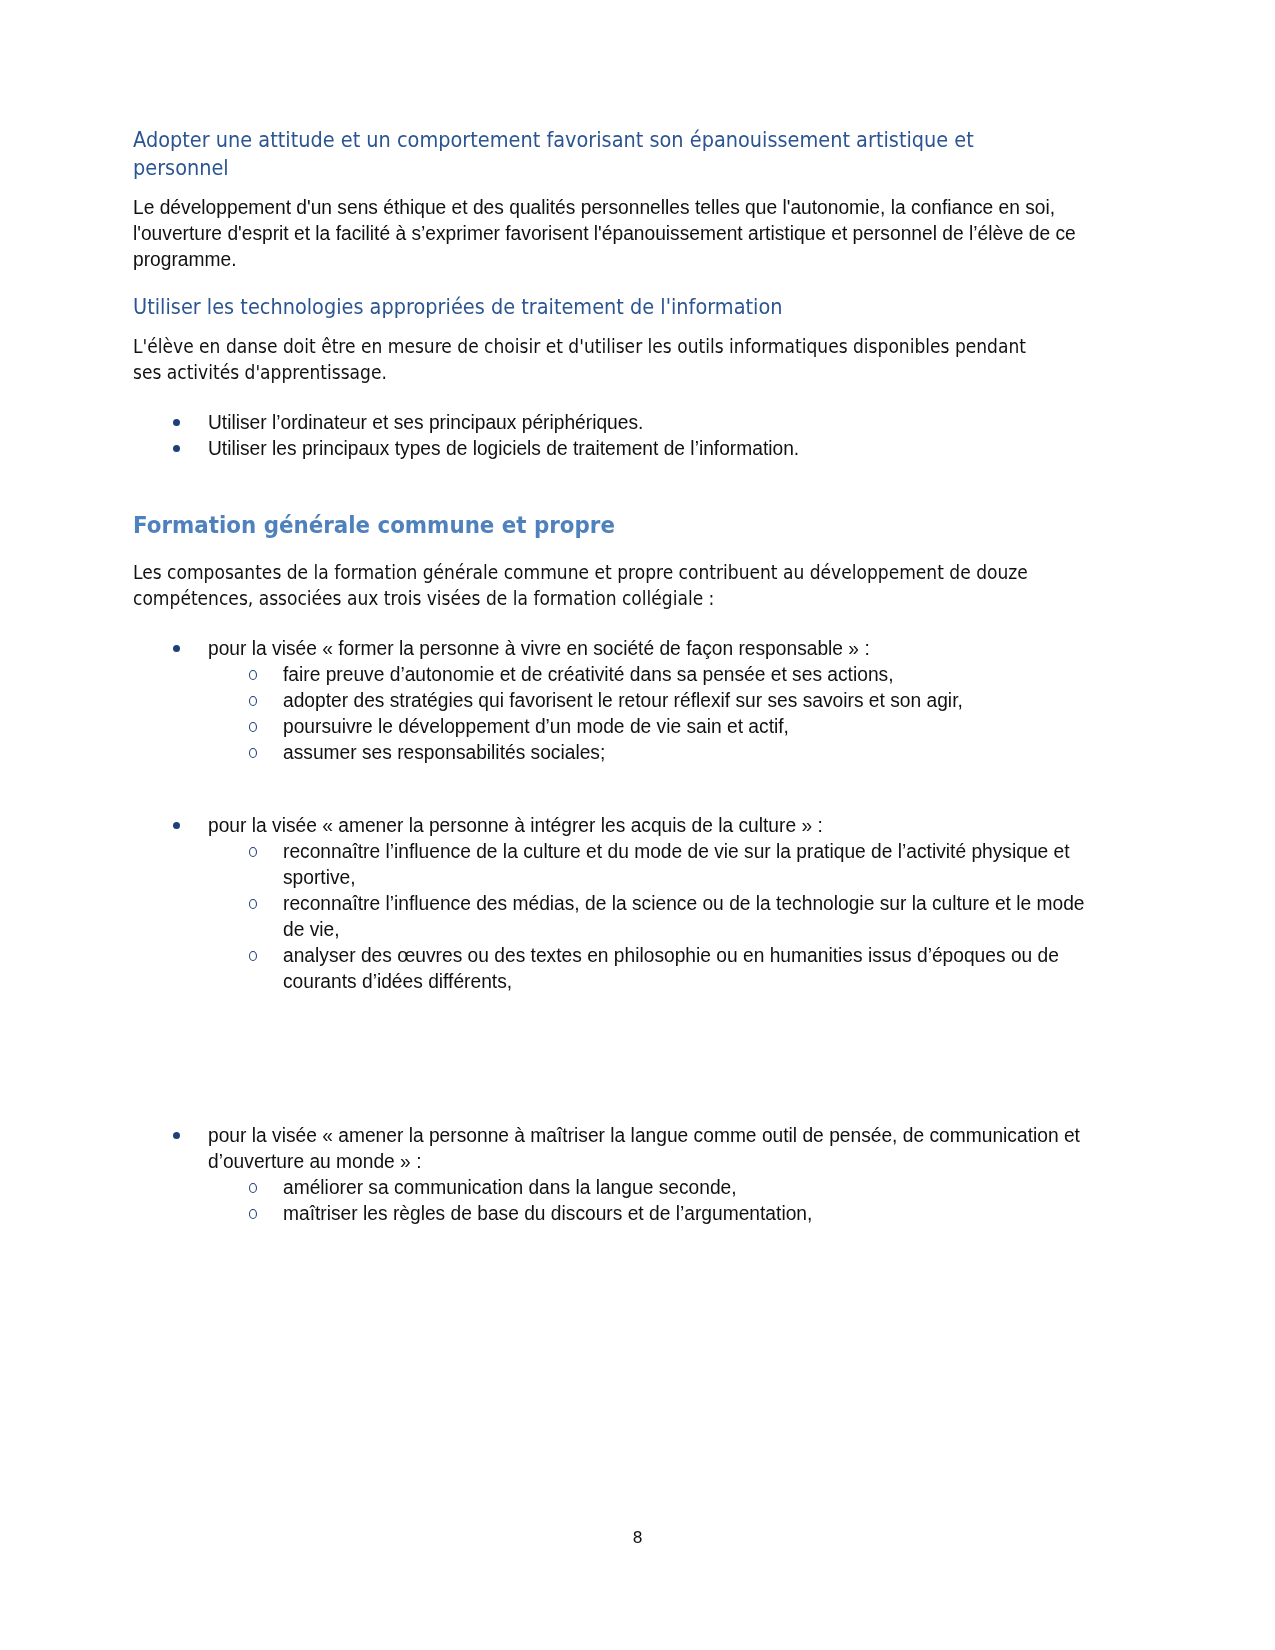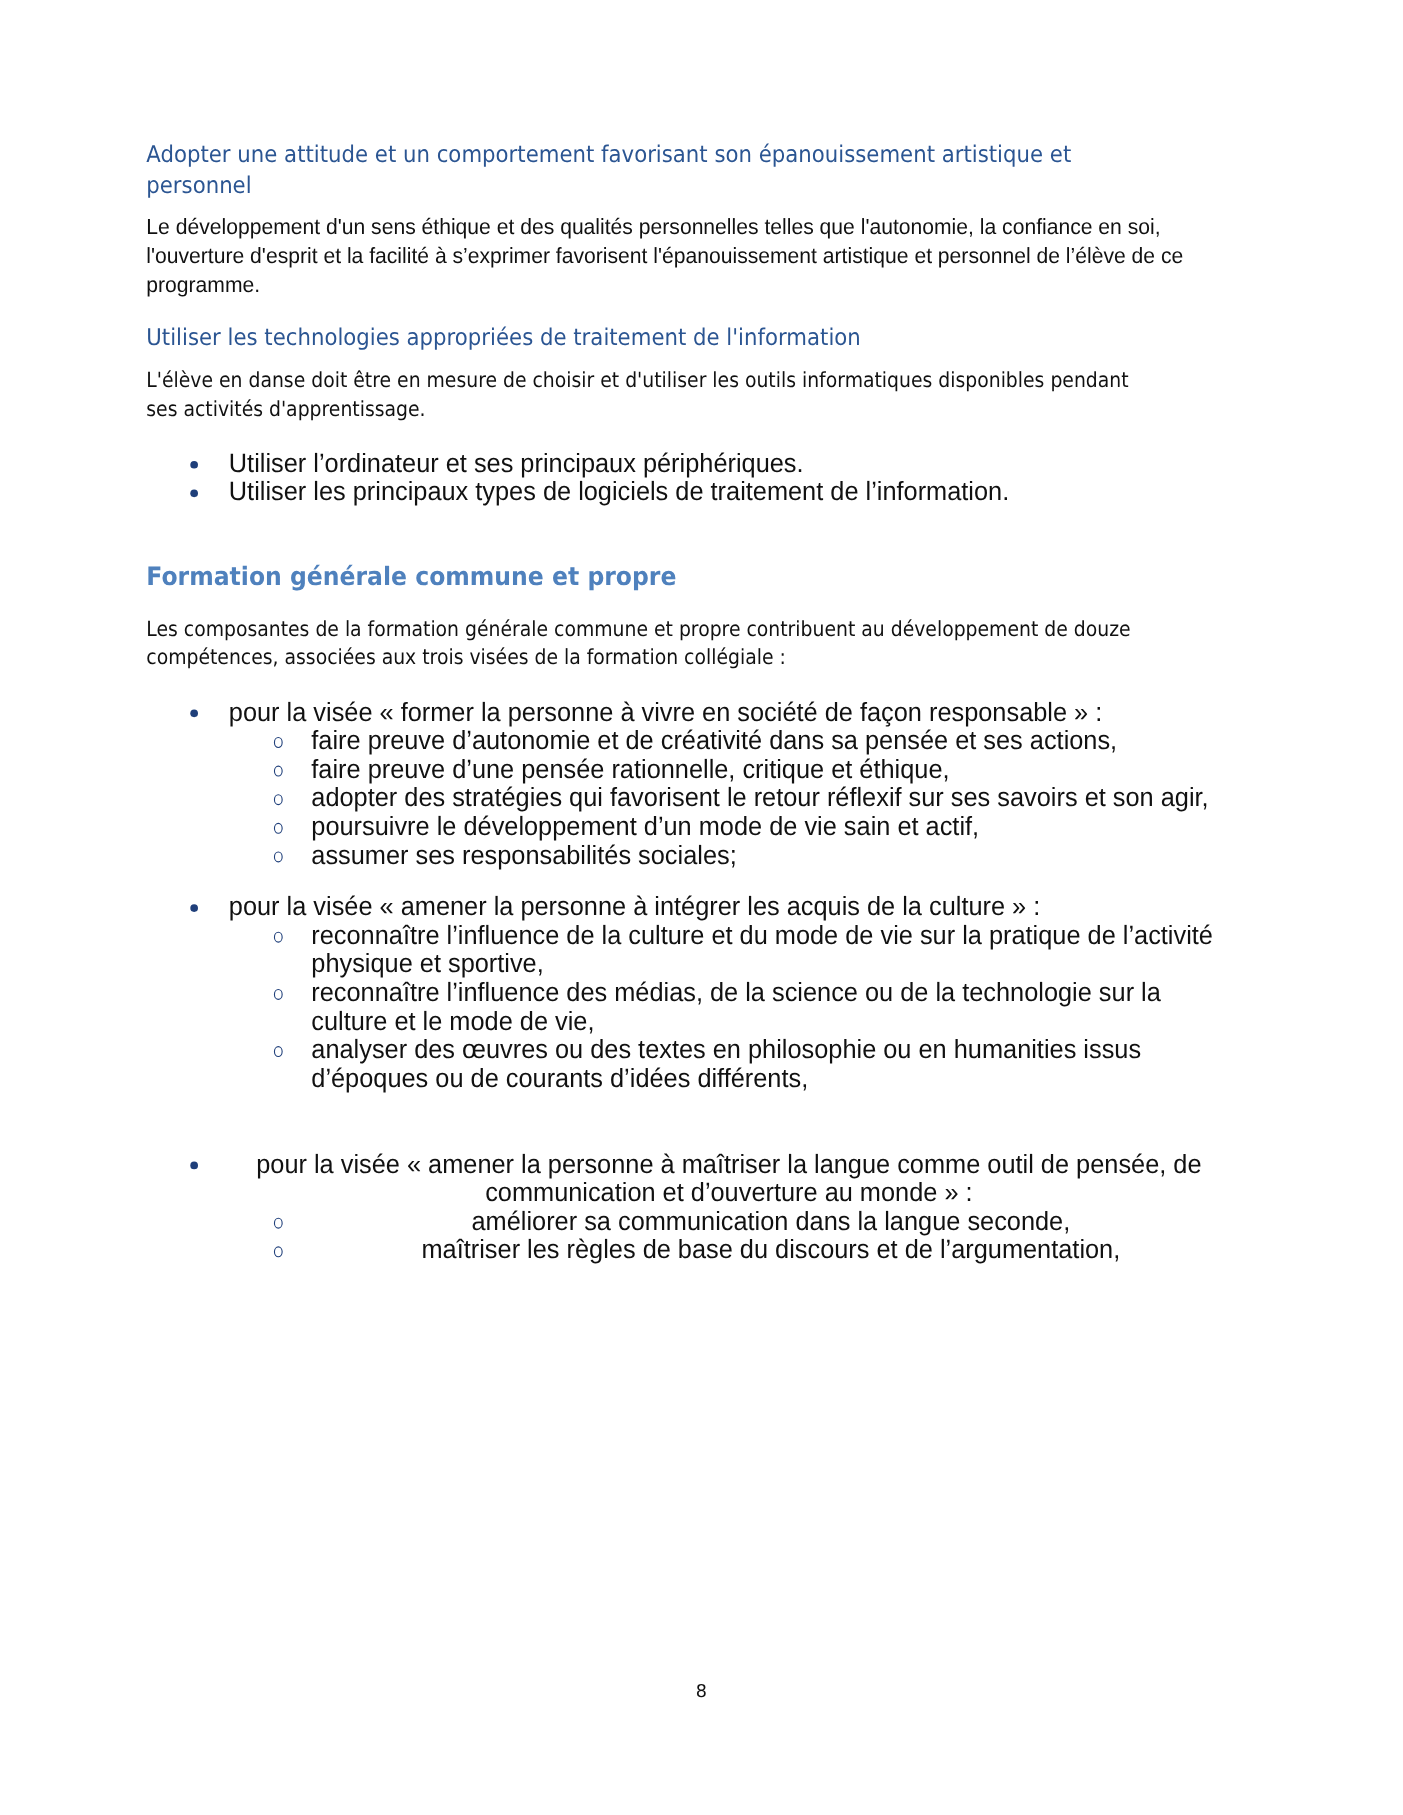--- a/index.html
+++ b/index.html
@@ -22,21 +22,21 @@
     position: absolute; left: 133px; width: 1020px;
     font-family: "Liberation Sans", sans-serif; font-size: 20px; line-height: 26px;
     color: #111; margin: 0;
     transform: scaleX(0.96); transform-origin: left top;
   }
   .p.narrow { font-family: "DejaVu Sans", sans-serif; font-size: 19px; transform: scaleX(0.9); }
 
   ul { margin: 0; padding: 0; list-style: none; }
   .blist { position: absolute; left: 133px; width: 1020px; }
   .bitem { position: relative; padding-left: 75px; font-family: "Liberation Sans", sans-serif;
-           font-size: 24px; line-height: 26px; color: #111; }
+           font-size: 20px; line-height: 26px; color: #111; }
   .bullet { position: absolute; left: 40px; top: 10px; width: 7px; height: 7px; border-radius: 50%; background: #1f3f7a; }
   .btext { display: inline-block; transform: scaleX(0.96); transform-origin: left top; white-space: nowrap; }
   .btext.wrap { white-space: normal; width: 940px; }
 
   .slist { margin-top: 0; }
   .sitem { position: relative; padding-left: 75px; }
   .circle { position: absolute; left: 41px; top: 9px; width: 8px; height: 10px; border: 1.3px solid #1f3f7a; border-radius: 50%; box-sizing: border-box; }
   .stext { display: inline-block; width: 860px; transform: scaleX(0.96); transform-origin: left top; }
 
   .pagenum { position: absolute; left: 0; width: 1275px; top: 1528px; text-align: center;
@@ -66,41 +66,40 @@
 
   <h1 class="h1" style="top:510px;">Formation générale commune et propre</h1>
   <p class="p narrow" style="top:559px;">Les composantes de la formation générale commune et propre contribuent au développement de douze compétences, associées aux trois visées de la formation collégiale :</p>
 
   <ul class="blist" style="top:635px;">
     <li class="bitem">
       <span class="bullet"></span>
       <span class="btext wrap">pour la visée « former la personne à vivre en société de façon responsable » :</span>
       <ul class="slist">
         <li class="sitem"><span class="circle"></span><span class="stext">faire preuve d’autonomie et de créativité dans sa pensée et ses actions,</span></li>
-        <li class="sitem"><span class="circle"></span><span class="stext">faire preuve d’une pensée rationnelle, critique et éthique,</span></li>
         <li class="sitem"><span class="circle"></span><span class="stext">adopter des stratégies qui favorisent le retour réflexif sur ses savoirs et son agir,</span></li>
         <li class="sitem"><span class="circle"></span><span class="stext">poursuivre le développement d’un mode de vie sain et actif,</span></li>
         <li class="sitem"><span class="circle"></span><span class="stext">assumer ses responsabilités sociales;</span></li>
       </ul>
     </li>
   </ul>
 
   <ul class="blist" style="top:812px;">
     <li class="bitem">
       <span class="bullet"></span>
       <span class="btext wrap">pour la visée « amener la personne à intégrer les acquis de la culture » :</span>
       <ul class="slist">
         <li class="sitem"><span class="circle"></span><span class="stext">reconnaître l’influence de la culture et du mode de vie sur la pratique de l’activité physique et sportive,</span></li>
         <li class="sitem"><span class="circle"></span><span class="stext">reconnaître l’influence des médias, de la science ou de la technologie sur la culture et le mode de vie,</span></li>
         <li class="sitem"><span class="circle"></span><span class="stext">analyser des œuvres ou des textes en philosophie ou en humanities issus d’époques ou de courants d’idées différents,</span></li>
       </ul>
     </li>
   </ul>
 
-  <ul class="blist" style="top:1046px;text-align:center;">
+  <ul class="blist" style="top:1122px;">
     <li class="bitem">
       <span class="bullet"></span>
       <span class="btext wrap" style="width:920px;">pour la visée « amener la personne à maîtriser la langue comme outil de pensée, de communication et d’ouverture au monde » :</span>
       <ul class="slist">
         <li class="sitem"><span class="circle"></span><span class="stext">améliorer sa communication dans la langue seconde,</span></li>
         <li class="sitem"><span class="circle"></span><span class="stext">maîtriser les règles de base du discours et de l’argumentation,</span></li>
       </ul>
     </li>
   </ul>
 

